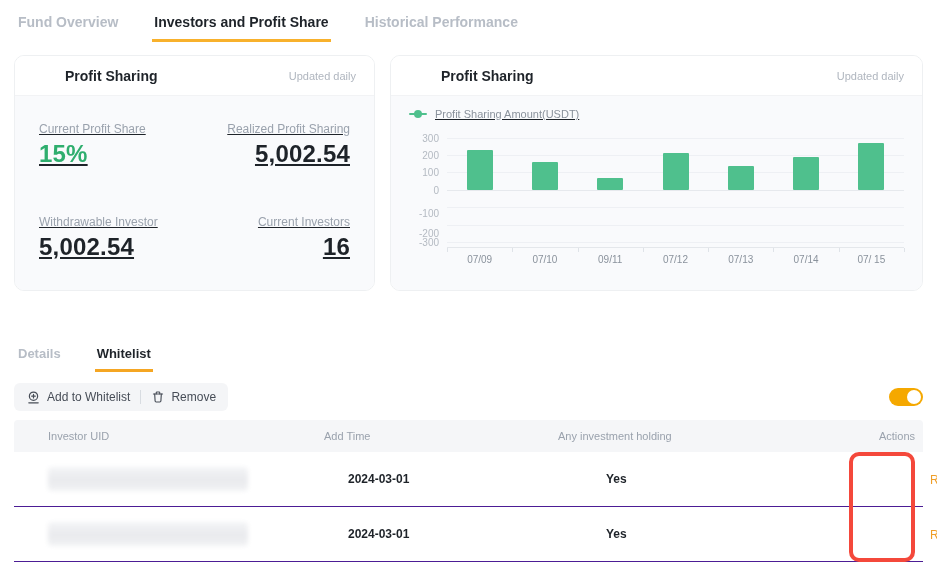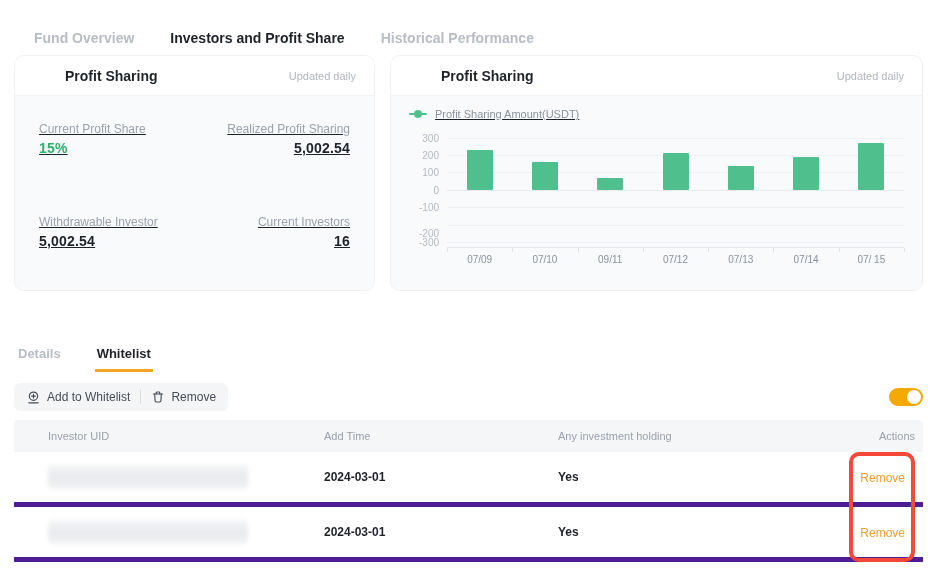--- a/index.html
+++ b/index.html
@@ -1,21 +1,21 @@
 <!DOCTYPE html>
 <html><head>
 <meta charset="utf-8">
 <style>
   * { margin:0; padding:0; box-sizing:border-box; }
   html,body { width:937px; height:579px; background:#ffffff;
     font-family:"Liberation Sans","DejaVu Sans",sans-serif; color:#1e2329; }
   .page { position:relative; width:937px; height:579px; background:#fff; overflow:hidden; }
 
   
-  .top-tabs { position:absolute; top:24px; left:16px; display:flex; gap:32px;margin-left:16px; }
+  .top-tabs { position:absolute; top:8px; left:16px; display:flex; gap:32px; }
   .top-tab { font-size:14px; font-weight:bold; color:#b7bdc6; padding:6px 2px 9px;
     border-bottom:3px solid transparent; cursor:pointer; white-space:nowrap; }
   .top-tab.active { color:#1e2329; border-bottom-color:#f8b12c; }
 
   
   .card { position:absolute; top:55px; background:#fff; border:1px solid #eef0f2;
     border-radius:10px; overflow:hidden; }
   .card-left  { left:14px;  width:361px; height:236px; }
   .card-right { left:390px; width:533px; height:236px; }
   .card-header { height:40px; display:flex; align-items:center; justify-content:space-between;
@@ -23,21 +23,21 @@
   .card-title { font-size:14px; font-weight:bold; color:#1e2329;padding-left:32px; }
   .card-updated { font-size:11px; color:#b0b6bf; }
   .card-body { background:#f9fafc; height:195px;text-decoration:underline; }
 
   
   .stats-grid { padding:26px 24px 0; display:grid; grid-template-columns:1fr 1fr;
     row-gap:16px; }
   .stat { display:flex; flex-direction:column; gap:4px; }
   .stat.right { text-align:right; }
   .stat-label { font-size:12px; color:#9aa2ad; }
-  .stat-value { font-size:14px; font-weight:bold; color:#1e2329; letter-spacing:.2px; }
+  .stat-value { font-size:24px; font-weight:bold; color:#1e2329; letter-spacing:.2px; }
   .stat-value.green { color:#2fae6e; }
 
   
   .chart-body { padding:12px 18px 0; }
   .legend { display:flex; align-items:center; gap:8px; margin-bottom:16px; }
   .legend-marker { position:relative; width:18px; height:8px; display:inline-block; }
   .legend-marker .lm-line { position:absolute; top:3px; left:0; width:18px; height:2px;
     background:#4fc08d; border-radius:1px; }
   .legend-marker .lm-dot { position:absolute; top:0; left:5px; width:8px; height:8px;
     background:#4fc08d; border-radius:50%; }
@@ -74,21 +74,21 @@
   .toggle .knob { position:absolute; top:2px; right:2px; width:14px; height:14px;
     border-radius:50%; background:#fff; }
 
   
   .table { position:absolute; top:420px; left:14px; width:909px; }
   .thead { display:grid; grid-template-columns:310px 234px 300px 1fr; align-items:center;
     height:32px; background:#f5f6f8; border-radius:4px 4px 0 0; font-size:11px; color:#9aa2ad; }
   .thead .th:first-child { padding-left:34px; }
   .thead .th:last-child { text-align:right; padding-right:8px; }
   .trow { display:grid; grid-template-columns:310px 234px 300px 1fr; align-items:center;
-    height:55px; background:#fff; border-bottom:5px solid #4c1d95; }
+    height:55px; background:#fff; border-bottom:1px solid #4c1d95;gap:24px; }
   .trow .td:first-child { padding-left:34px; }
   .trow .td:last-child { text-align:right; padding-right:18px; }
   .cell-strong { font-size:12px; font-weight:bold; color:#1e2329; }
   .uid-blur { width:200px; height:24px; border-radius:4px;
     background:linear-gradient(180deg,#f4f5f7 0%,#e9eaed 55%,#f2f3f5 100%);
     filter:blur(2px); }
   .remove-link { font-size:12px; color:#ef9e28; text-decoration:none; cursor:pointer; }
 
   .highlight-box { position:absolute; left:849px; top:452px; width:66px; height:110px;
     border:4px solid #f4483b; border-radius:10px; pointer-events:none; }
@@ -141,21 +141,21 @@
             <i class="lm-dot"></i>
         </span>
         <span class="legend-text">Profit Sharing Amount(USDT)</span>
       </div>
       <div class="chart" id="chart">
         <div class="ylabels" id="ylabels">
             <div class="ylabel" style="top: 1.73643px;">300</div>
             <div class="ylabel" style="top: 19.1008px;">200</div>
             <div class="ylabel" style="top: 36.4651px;">100</div>
             <div class="ylabel" style="top: 53.8295px;">0</div>
-            <div class="ylabel" style="top: 71px;">-100</div>
+            <div class="ylabel" style="top: 77px;">-100</div>
             <div class="ylabel" style="top: 97px;">-200</div>
             <div class="ylabel" style="top: 105.922px;">-300</div>
           </div>
         <div class="plot" id="plot">
             <div class="gridline" style="top: 1.73643px;"></div>
             <div class="gridline" style="top: 19.1008px;"></div>
             <div class="gridline" style="top: 36.4651px;"></div>
             <div class="gridline zero" style="top: 53.8295px;"></div>
             <div class="gridline" style="top: 71.1938px;"></div>
             <div class="gridline" style="top: 88.5581px;"></div>

